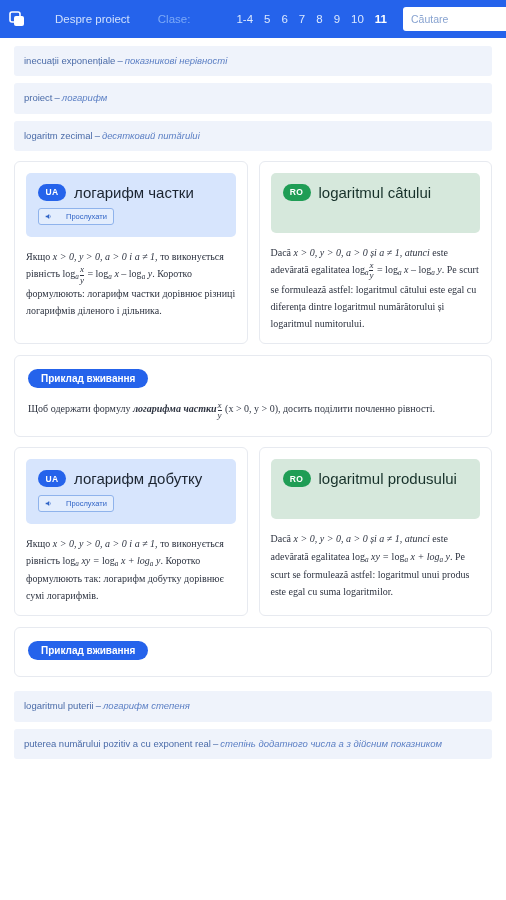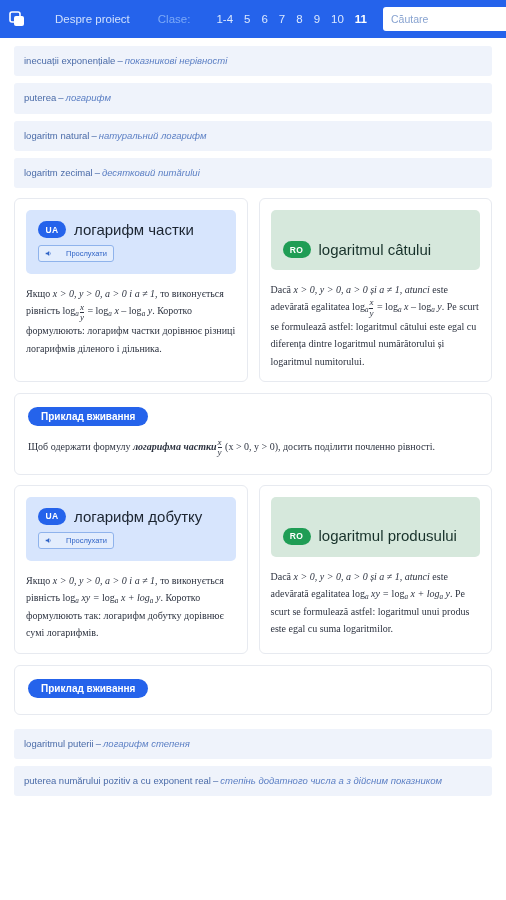--- a/index.html
+++ b/index.html
@@ -27,21 +27,21 @@
     font-size: 11.5px;
     white-space: nowrap;
     margin-right: 12px;
   }
   .nav-clase-label {
     color: #7ca9f7;
     font-size: 11.5px;
     margin-right: 10px;
     white-space: nowrap;
   }
-  .class-links { display: flex; align-items: center; gap: 11px; }
+  .class-links { display: flex; align-items: center; gap: 11px; margin-left: 20px; }
   .class-link {
     color: #dbe8fe;
     font-size: 11.5px;
     text-decoration: none;
     white-space: nowrap;
   }
   .class-link.active { color: #ffffff; font-weight: bold; }
   .search-wrap { margin-left: auto; }
   .search-input {
     width: 138px; height: 24px;
@@ -82,21 +82,21 @@
     border: 1px solid #e7eaf0;
     border-radius: 6px;
     padding: 11px;
   }
 
   .card-head {
     border-radius: 5px;
     padding: 11px 12px 12px 12px;
     display: flex;
     flex-wrap: wrap;
-    align-items: flex-end;
+    align-items: flex-start;
     gap: 7px 8px;
     min-height: 60px;
   }
   .card-head.ua { background: #d7e5fd; }
   .card-head.ro { background: #d6e8dc; }
 
   .lang-badge {
     display: inline-flex;
     align-items: center;
     justify-content: center;
@@ -213,24 +213,21 @@
   </span>
 </div>
 
 <div class="page">
 
   <div>
     <div class="dict-row">
       <span class="ro">inecuații exponențiale</span><span class="dash">–</span><span class="ua">показникові нерівності</span>
     </div>
     <div class="dict-row">
-      <span class="ro">puterea</span><span class="dash">–</span><span class="ua">логарифм</span>
-    </div>
-    <div class="dict-row">
-      <span class="ro">logaritm natural</span><span class="dash">–</span><span class="ua">натуральний логарифм</span>
+      <span class="ro">proiect</span><span class="dash">–</span><span class="ua">логарифм</span>
     </div>
     <div class="dict-row">
       <span class="ro">logaritm zecimal</span><span class="dash">–</span><span class="ua">десятковий numărului</span>
     </div>
   </div>
 
   <div class="term-block">
     <div class="card-pair">
 
       <div class="card">

